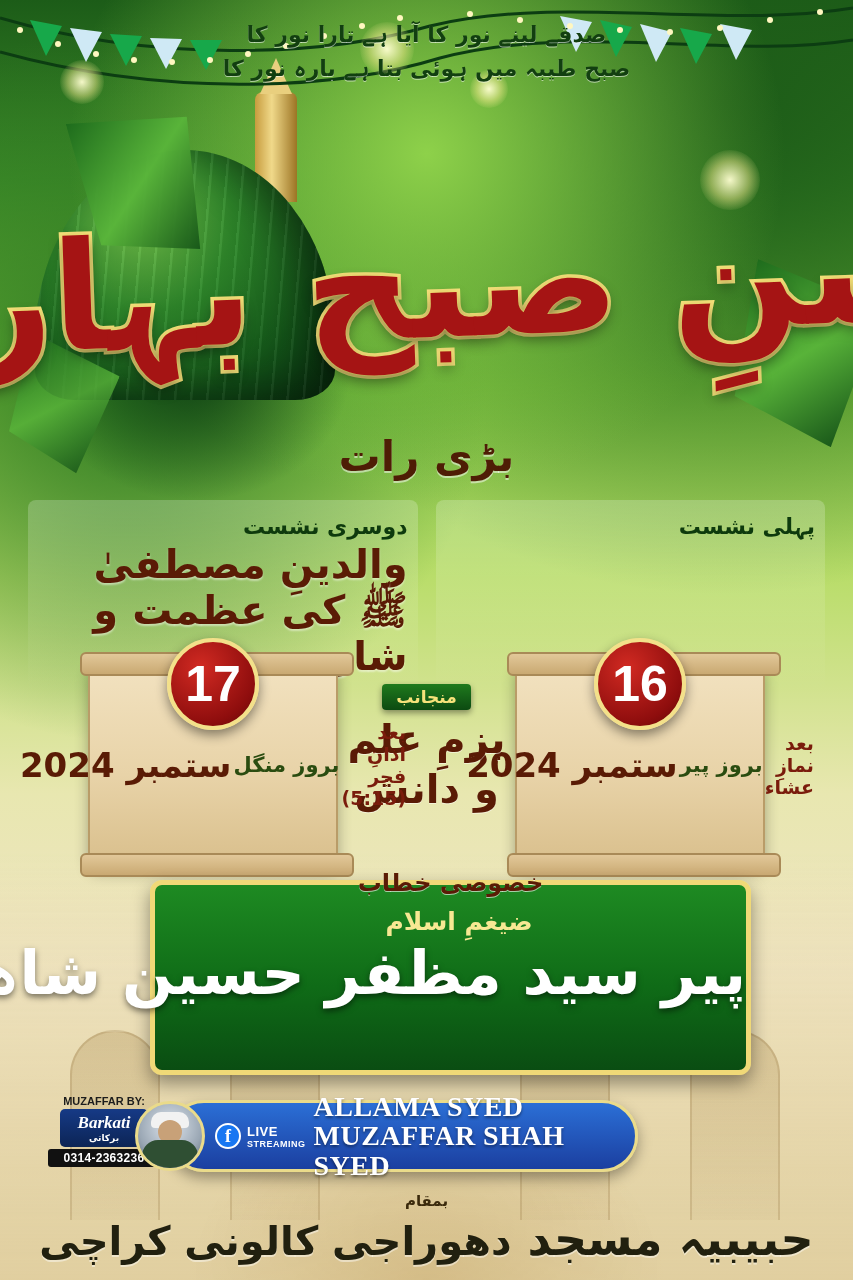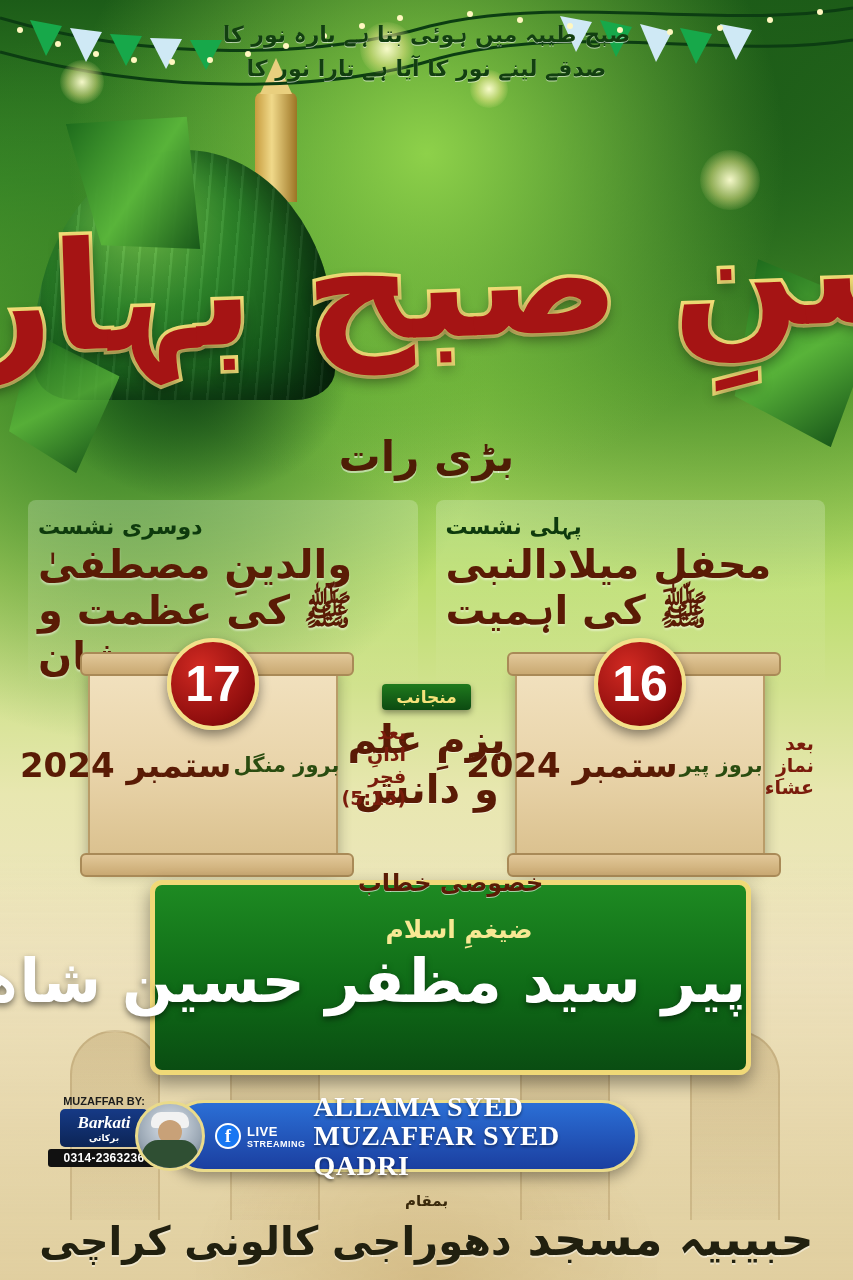--- a/index.html
+++ b/index.html
@@ -139,21 +139,21 @@
 
   .sessions {
     position: absolute; top: 500px; left: 28px; width: 797px;
     display: flex; flex-direction: row-reverse; gap: 18px;
   }
   .session {
     flex: 1;
     position: relative;
     border-radius: 8px;
     padding: 14px 10px 12px;
-    text-align: left;
+    text-align: right;
     background: linear-gradient(180deg, rgba(255,255,255,.22), rgba(255,255,255,0));
   }
   .session-label {
     font-size: 22px; font-weight: bold; color: #0e3a0d;
     margin-bottom: 2px;
   }
   .session-title {
     font-size: 40px; font-weight: bold; color: #5a1b05;
     text-shadow: 0 2px 2px rgba(255,255,255,.45);
     line-height: 1.15;
@@ -236,21 +236,21 @@
     padding-top: 6px;
   }
   .khususi {
     position: absolute; top: -16px; left: 50%; transform: translateX(-50%);
     font-size: 24px; font-weight: bold; color: #5a1b05;
     background: transparent;
     white-space: nowrap;
     text-shadow: 0 1px 0 rgba(255,255,255,.6);
   }
   .speaker-pre {
-    margin-top: 24px;
+    margin-top: 16px;
     font-size: 25px; font-weight: bold; color: #f7e893; padding-left: 17px;
   }
   .speaker-name {
     margin-top: 4px;
     font-size: 60px; font-weight: bold; color: #ffffff;
     text-shadow: 0 3px 6px rgba(0,0,0,.5);
     line-height: 1.1;
     white-space: nowrap;
   }
 
@@ -398,34 +398,33 @@
   <div class="bokeh" style="left:700px;top:150px;width:60px;height:60px"></div>
   <div class="bokeh" style="left:60px;top:60px;width:44px;height:44px"></div>
 
   <div class="bottom-arches"></div>
   <div class="arch" style="left:70px"></div>
   <div class="arch" style="left:230px"></div>
   <div class="arch" style="left:520px"></div>
   <div class="arch" style="left:690px"></div>
 
   <div class="top-couplet urdu">
+    <div>صدقے لینے نور کا آیا ہے تارا نور کا</div>
     <div>صبح طیبہ میں ہوئی بتا ہے بارہ نور کا</div>
-    <div>صدقے لینے نور کا آیا ہے تارا نور کا</div>
   </div>
 
   <div class="title-wrap">
     <div class="main-title urdu">جشنِ صبح بہاراں</div>
   </div>
 
   <div class="badi-raat urdu">بڑی رات</div>
 
   <div class="sessions">
     <div class="session">
       <div class="session-label urdu">پہلی نشست</div>
-      <div class="session-title urdu">محفلِ میلادالنبی ﷺ کی اہمیت</div>
     </div>
     <div class="session">
       <div class="session-label urdu">دوسری نشست</div>
       <div class="session-title urdu">والدینِ مصطفیٰ ﷺ کی عظمت و شان</div>
     </div>
   </div>
 
   <div class="scrolls">
 
     <div class="scroll right">
@@ -473,21 +472,21 @@
       <div class="head"></div>
       <div class="body"></div>
     </div>
     <div class="fb-icon">f</div>
     <div class="live-word">
       <div>LIVE</div>
       <div style="font-size:9px">STREAMING</div>
     </div>
     <div class="live-name">
       <div>ALLAMA SYED</div>
-      <div>MUZAFFAR SYED QADRI</div>
+      <div>MUZAFFAR SHAH SYED</div>
     </div>
   </div>
 
   <div class="venue">
     <div class="venue-mark urdu">بمقام</div>
     <div class="venue-line urdu">
       <span>حبیبیہ مسجد</span>
       <span class="venue-sub">دھوراجی کالونی کراچی</span>
     </div>
   </div>

